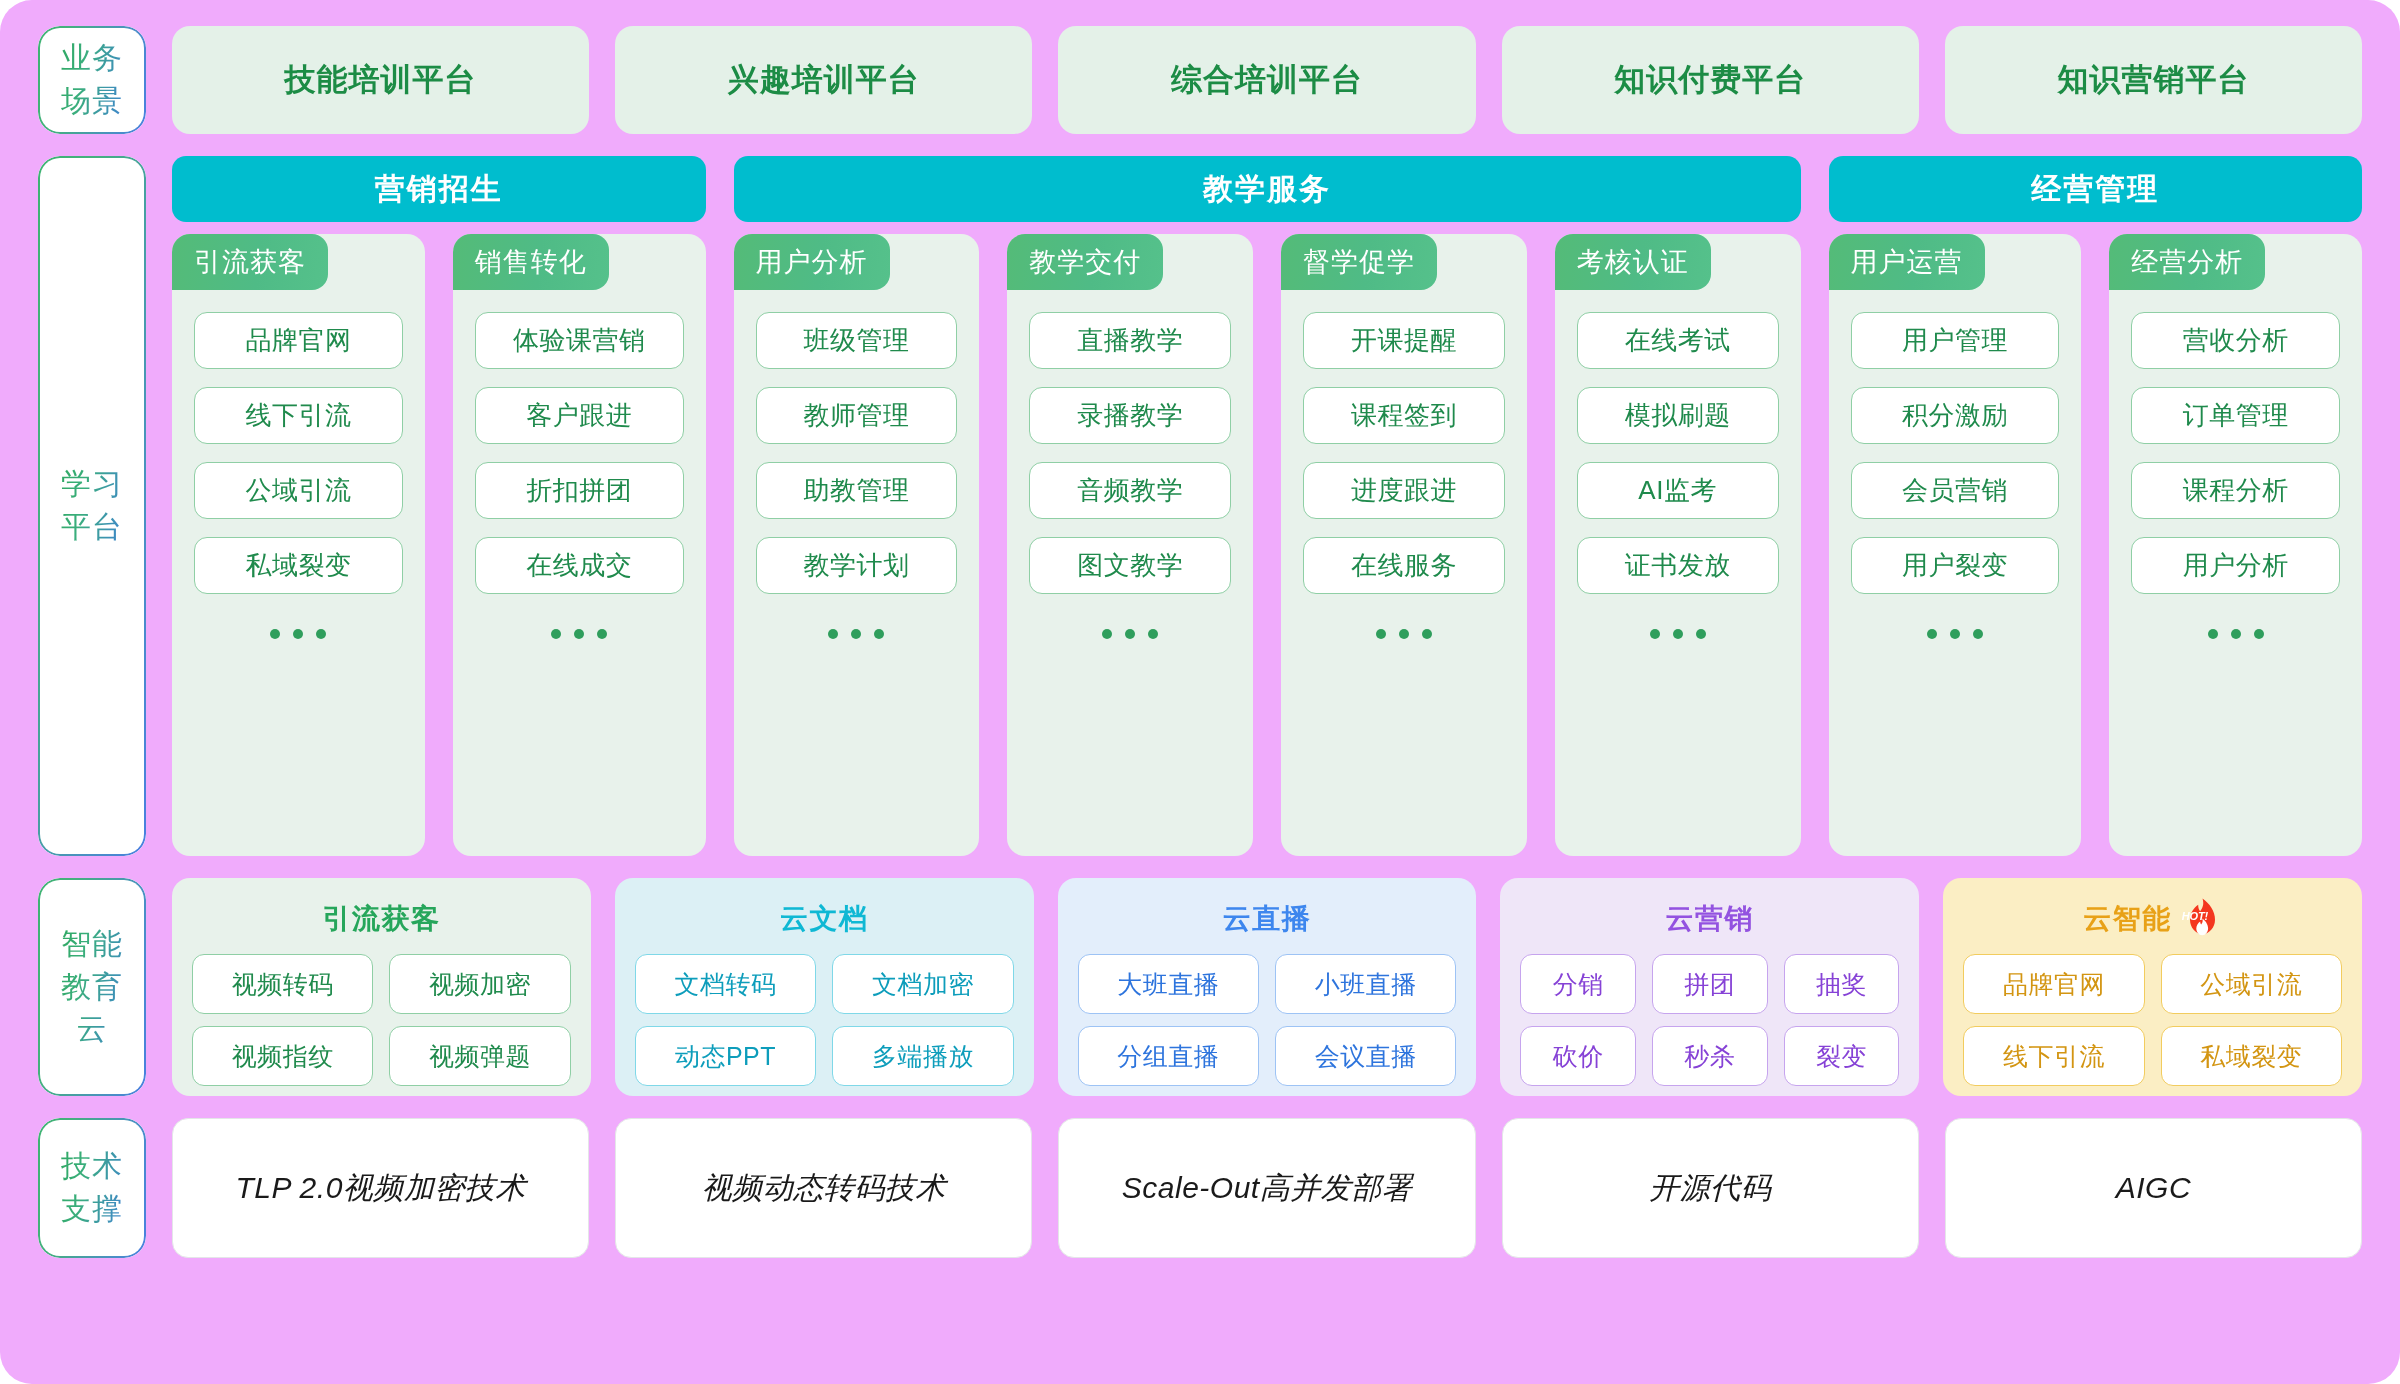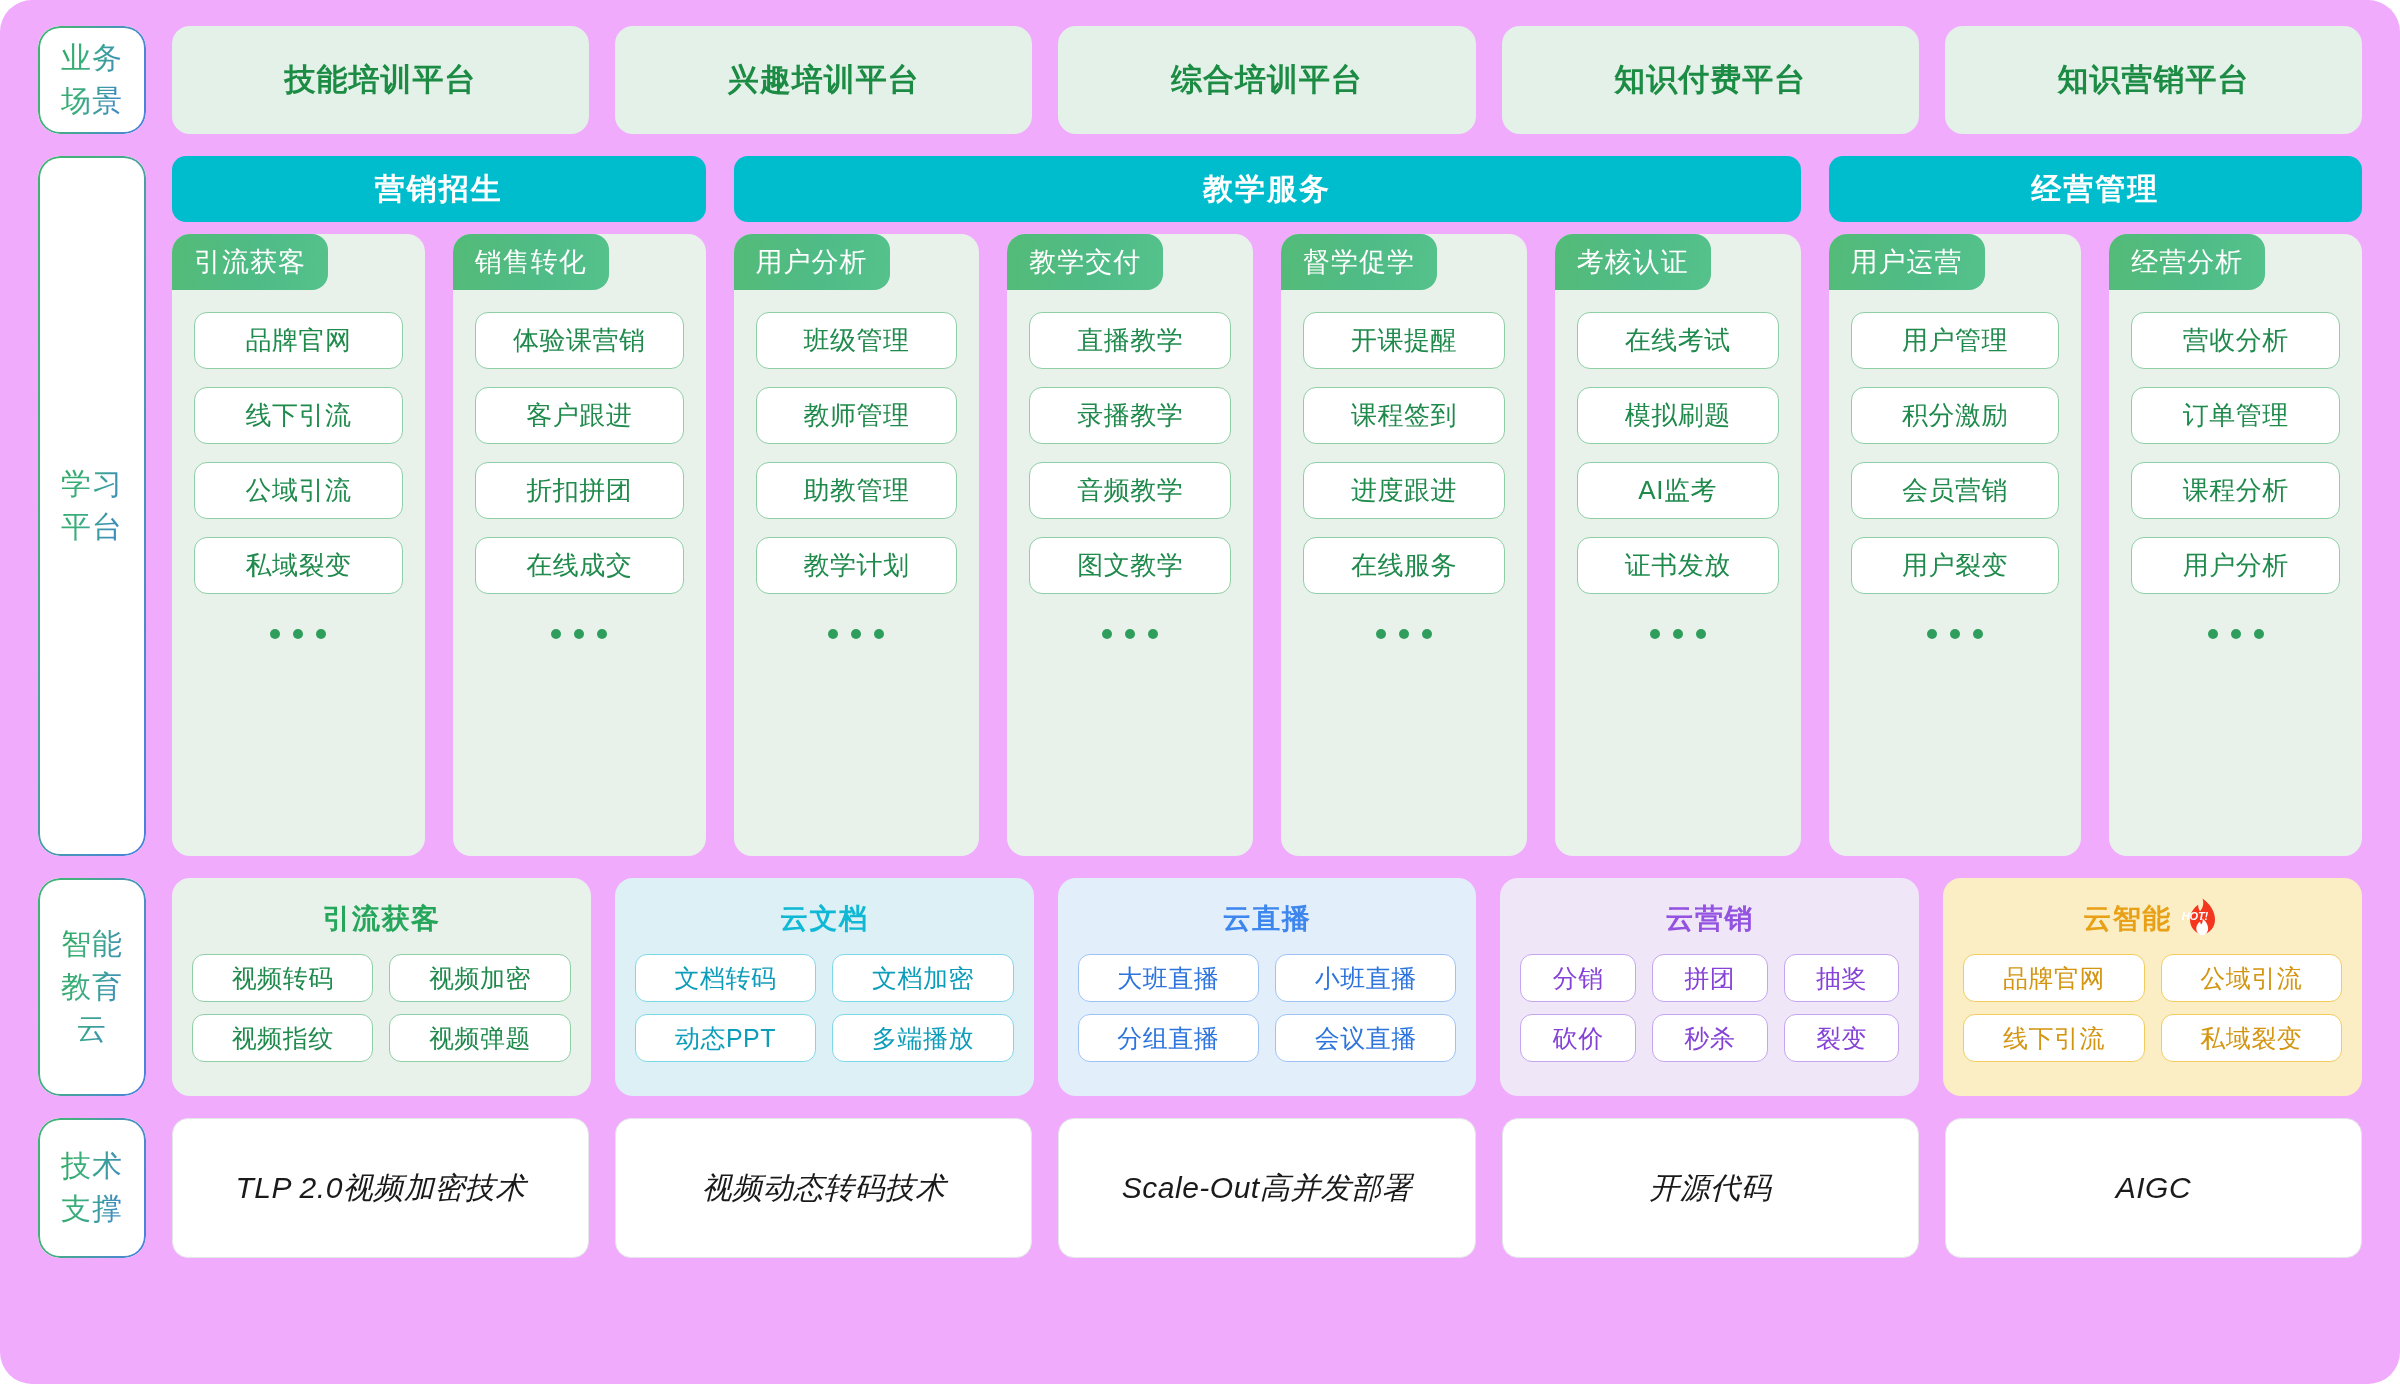--- a/index.html
+++ b/index.html
@@ -179,21 +179,21 @@
   }
   .cloud-grid {
     display: grid;
     gap: 12px 16px;
     width: 100%;
     justify-content: center;
   }
   .cloud-grid.g2 { grid-template-columns: repeat(2, 1fr); }
   .cloud-grid.g3 { grid-template-columns: repeat(3, 1fr); }
   .cloud-pill {
-    height: 48px;
+    height: 60px;
     background: #ffffff;
     border-radius: 12px;
     border: 1.6px solid #cccccc;
     display: flex;
     align-items: center;
     justify-content: center;
     font-size: 25px;
     letter-spacing: .5px;
     white-space: nowrap;
     padding: 0 8px;

